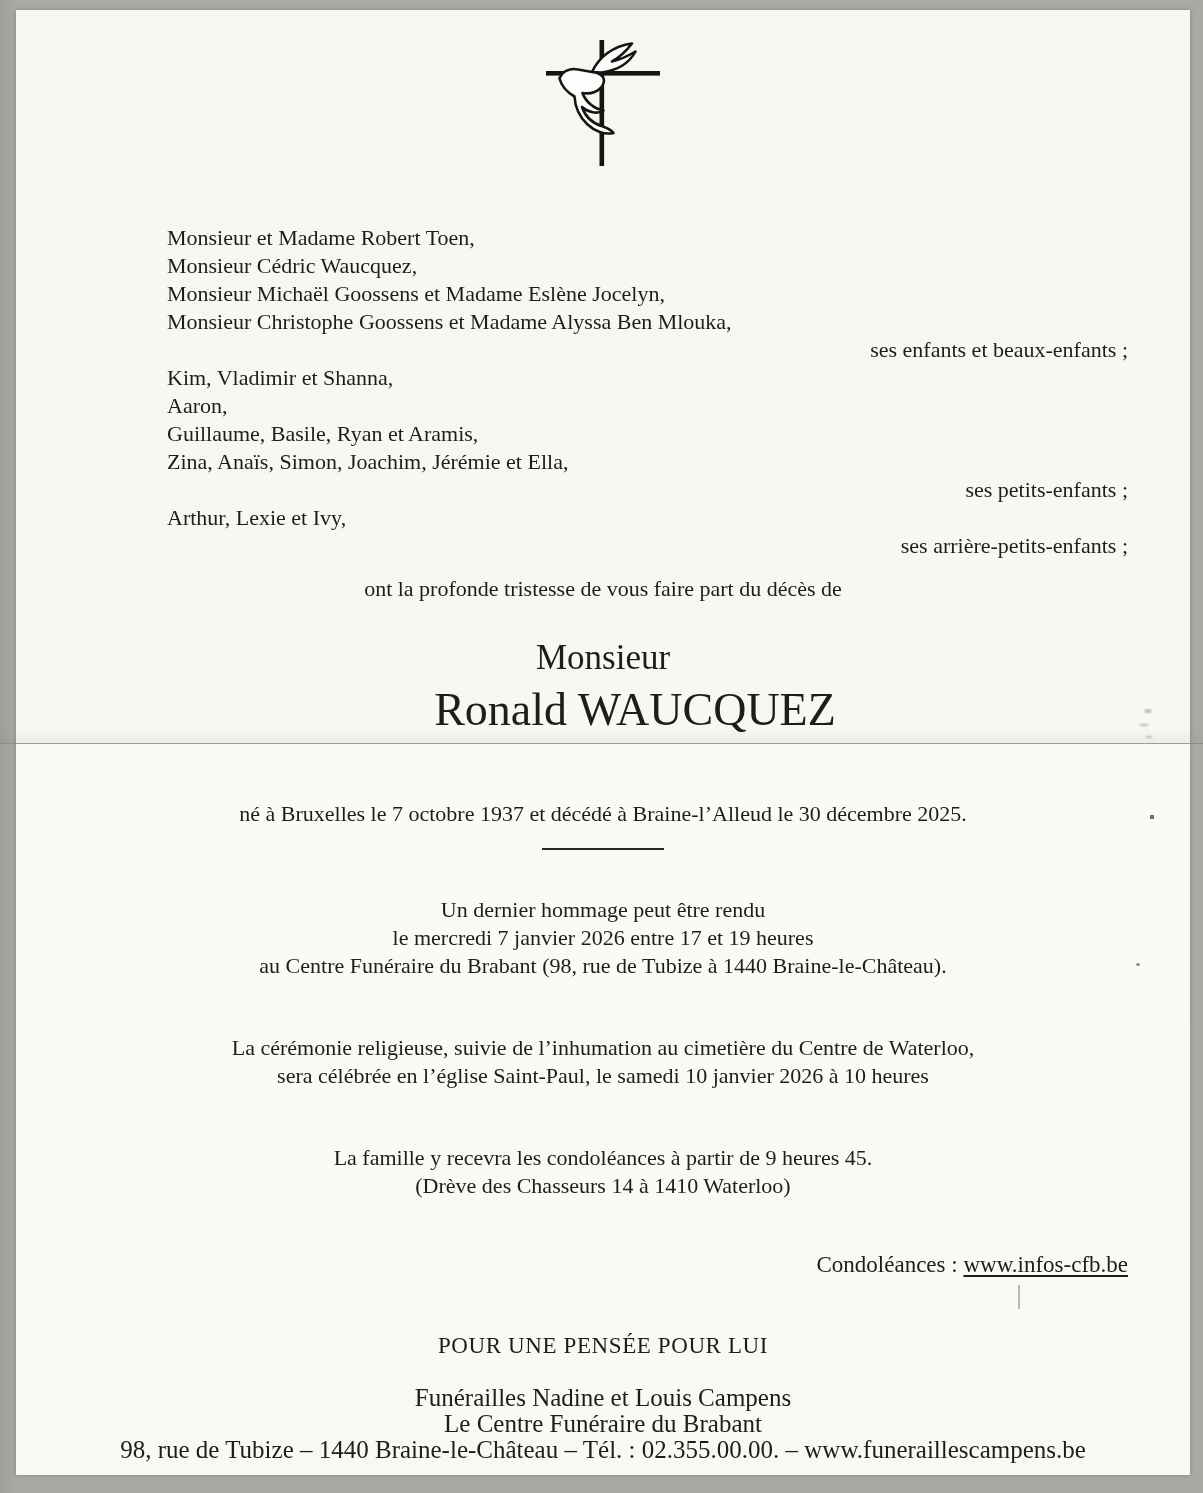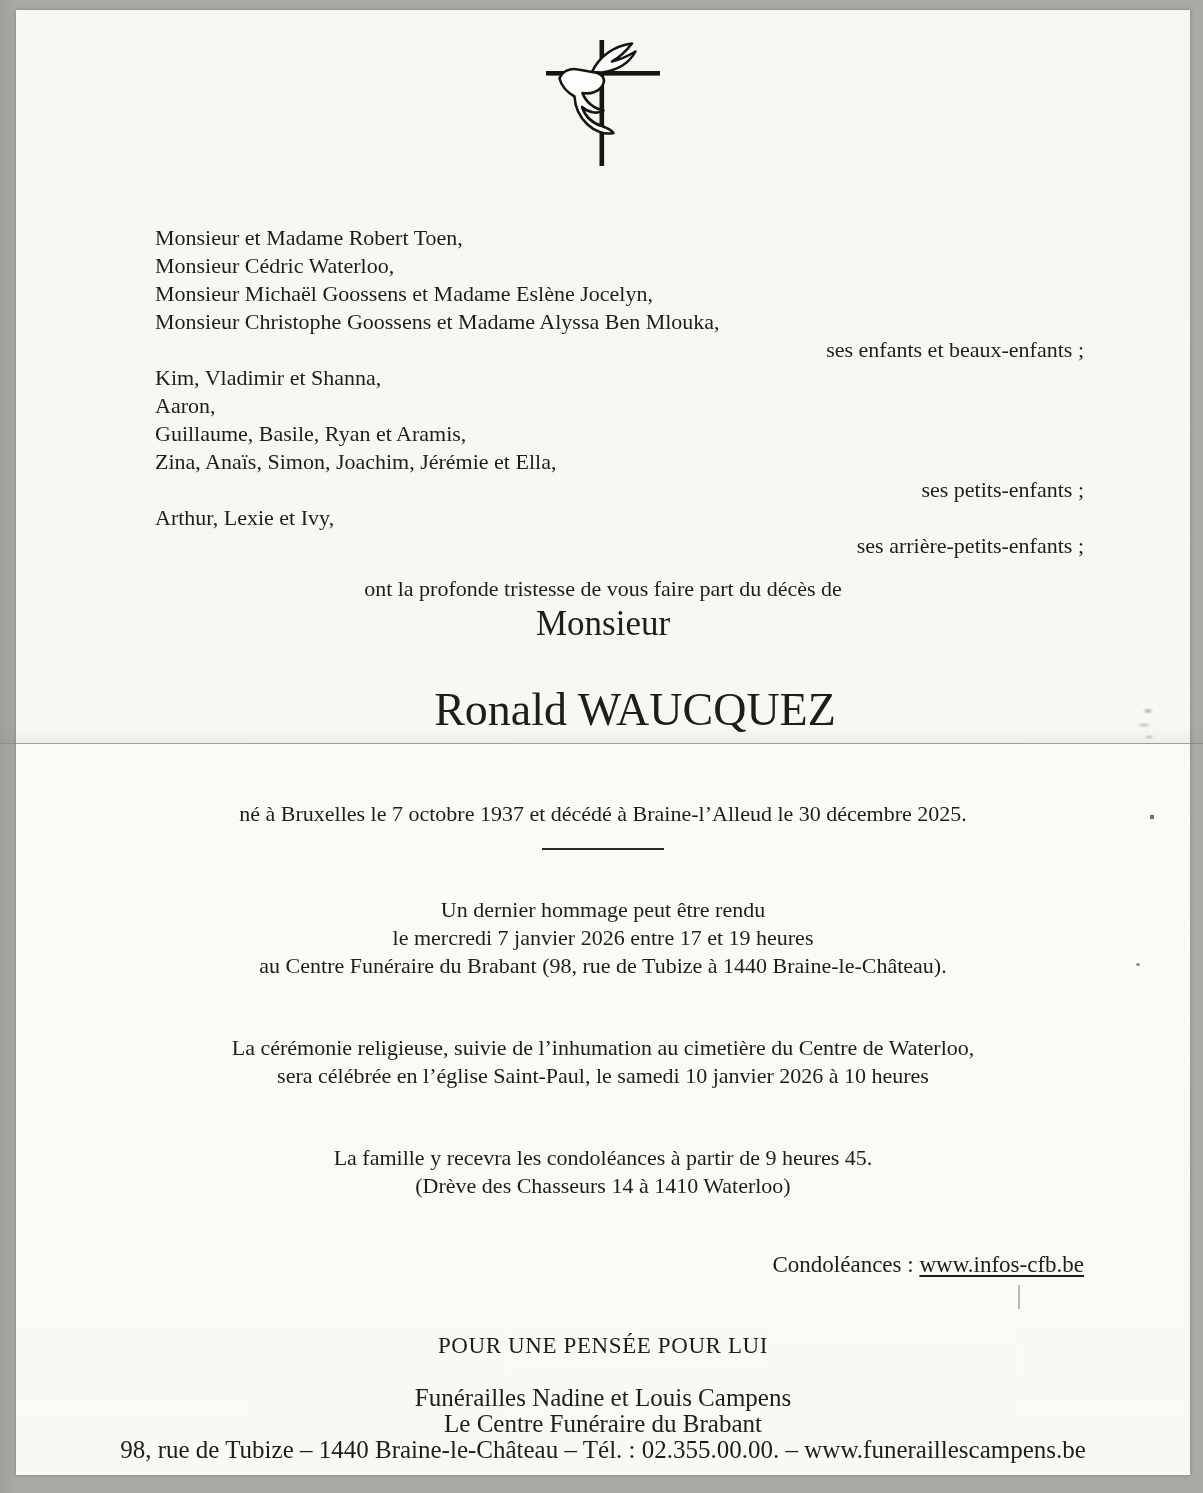--- a/index.html
+++ b/index.html
@@ -25,21 +25,21 @@
   .fold-line {
     position: absolute; left: 0; top: 743px; width: 1203px; height: 1px;
     background: #848783; opacity: .8; z-index: 5;
   }
   .fold-shadow {
     position: absolute; left: 0; top: 727px; width: 1203px; height: 16px;
     background: linear-gradient(180deg, rgba(0,0,0,0) 0%, rgba(90,90,80,0.07) 100%);
     z-index: 4;
   }
   .block { position: absolute; left: 0; width: 100%; color: #1e1d1b; }
-  .inset { padding-left: 139px; padding-right: 106px; box-sizing: border-box; }
+  .inset { padding-left: 139px; padding-right: 74px; box-sizing: border-box; margin-left: 12px; }
   .body-line { font-size: 22px; line-height: 28px; text-align: left; }
   .right-line { font-size: 22px; line-height: 28px; text-align: right; }
   .center { text-align: center; }
   .announcement { font-size: 22px; line-height: 28px; }
   .deceased-title { font-size: 35px; line-height: 40px; }
   .deceased-name { font-size: 46px; line-height: 52px; margin-left: 32px; }
   .life-dates { font-size: 22px; line-height: 28px; margin-top: 39px; }
   .divider {
     position: absolute; left: 50%; transform: translateX(-50%);
     top: 838px; width: 122px; height: 2px; background: #2b2a28;
@@ -85,36 +85,36 @@
                  C39.5,61.5 47.5,68.5 57.5,70.5 C51,74.5 42.5,72.5 36,67
                  C39,76 46.5,83.5 57,86.5 C61.5,88 65.5,90.5 67.5,93
                  C58.5,95 48.5,91 41.5,84.5 C33.5,77 29,66.5 28.5,56.5
                  C21.5,52.5 15.5,46 13.5,38.5 Z" fill="#fdfdfb" stroke="#151513" stroke-width="2.6" stroke-linejoin="round"></path>
       </g>
     </svg>
   </div>
 
   <div class="block inset" style="top:214px">
     <div class="body-line">Monsieur et Madame Robert Toen,</div>
-    <div class="body-line">Monsieur Cédric Waterloo,</div>
+    <div class="body-line">Monsieur Cédric Waucquez,</div>
     <div class="body-line">Monsieur Michaël Goossens et Madame Eslène Jocelyn,</div>
     <div class="body-line">Monsieur Christophe Goossens et Madame Alyssa Ben Mlouka,</div>
     <div class="right-line">ses enfants et beaux-enfants ;</div>
     <div class="body-line">Kim, Vladimir et Shanna,</div>
     <div class="body-line">Aaron,</div>
     <div class="body-line">Guillaume, Basile, Ryan et Aramis,</div>
     <div class="body-line">Zina, Anaïs, Simon, Joachim, Jérémie et Ella,</div>
     <div class="right-line">ses petits-enfants ;</div>
     <div class="body-line">Arthur, Lexie et Ivy,</div>
     <div class="right-line">ses arrière-petits-enfants ;</div>
   </div>
 
   <div class="block center announcement" style="top:565px">ont la profonde tristesse de vous faire part du décès de</div>
 
-  <div class="block center deceased-title" style="top:594px">Monsieur</div>
+  <div class="block center deceased-title" style="top:628px">Monsieur</div>
   <div class="block center deceased-name" style="top:674px">Ronald WAUCQUEZ</div>
   <div class="block center life-dates" style="top:751px">né à Bruxelles le 7 octobre 1937 et décédé à Braine-l’Alleud le 30 décembre 2025.</div>
 
   <div class="divider"></div>
 
   <div class="block center para" style="top:886px">
     <div>Un dernier hommage peut être rendu</div>
     <div>le mercredi 7 janvier 2026 entre 17 et 19 heures</div>
     <div>au Centre Funéraire du Brabant (98, rue de Tubize à 1440 Braine-le-Château).</div>
   </div>

